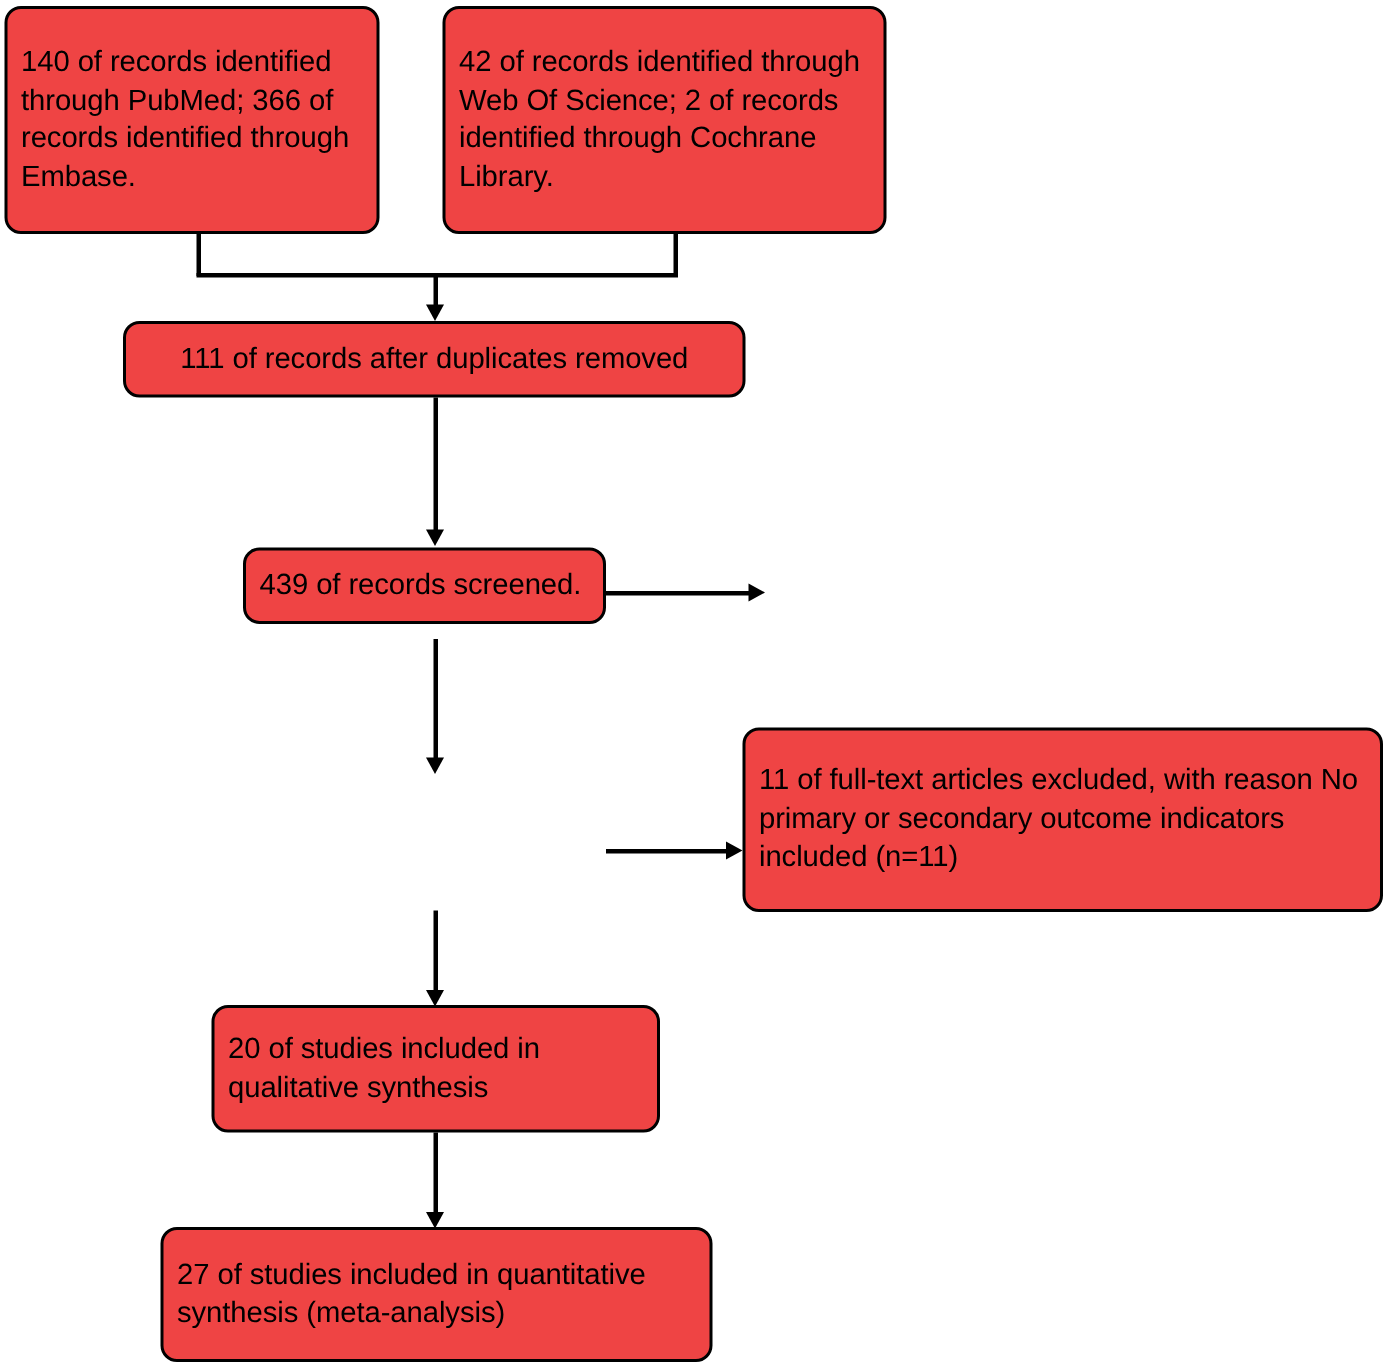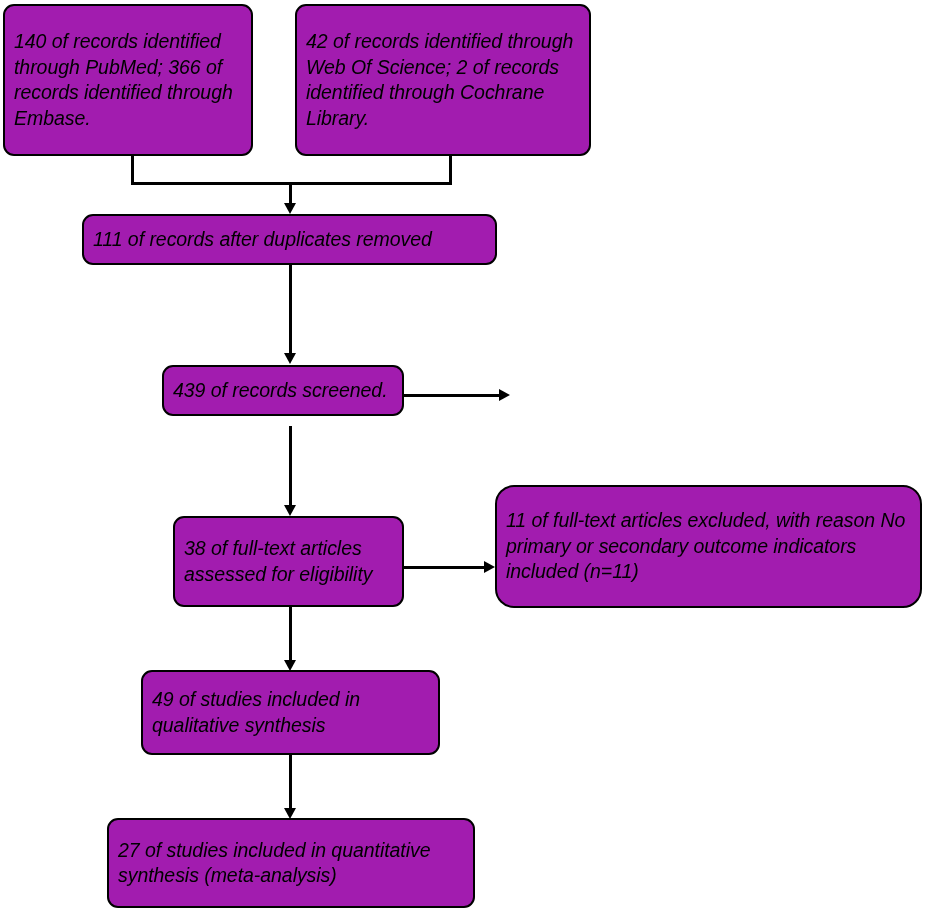--- a/index.html
+++ b/index.html
@@ -15,26 +15,25 @@
     width: 926px;
     height: 911px;
     background: #ffffff;
     overflow: hidden;
   }
   .flow-box {
     position: absolute;
     box-sizing: border-box;
     border: 2.5px solid #000000;
     border-radius: 11px;
-    background: #a21caf;
+    background: #ef4444;
     display: flex;
     flex-direction: column;
     justify-content: center;
     z-index: 3;
-    font-style: italic;
   }
   .flow-box .box-text {
     display: block;
     font-size: 19.5px;
     line-height: 25.5px;
     color: #000000;
     padding: 0 9px;
     white-space: pre-line;
     letter-spacing: -0.05px;
   }
@@ -98,38 +97,35 @@
   <div class="arrow-down" style="left:284px; top:808px;"></div>
 
   <div class="flow-box" style="left:3px; top:4px; width:250px; height:152px;">
     <span class="box-text">140 of records identified through PubMed; 366 of records identified through Embase.</span>
   </div>
 
   <div class="flow-box" style="left:295px; top:4px; width:296px; height:152px;">
     <span class="box-text">42 of records identified through Web Of Science; 2 of records identified through Cochrane Library.</span>
   </div>
 
-  <div class="flow-box" style="left:82px; top:214px; width:415px; height:51px;">
+  <div class="flow-box" style="left:82px; top:214px; width:415px; height:51px;align-items:center;">
     <span class="box-text">111 of records after duplicates removed</span>
   </div>
 
   <div class="flow-box" style="left:162px; top:365px; width:242px; height:51px;">
     <span class="box-text">439 of records screened.</span>
   </div>
 
 
-  <div class="flow-box" style="left:173px; top:516px; width:231px; height:91px;">
-    <span class="box-text">38 of full-text articles assessed for eligibility</span>
-  </div>
 
-  <div class="flow-box" style="left:495px; top:485px; width:427px; height:123px;border-radius:19px;">
+  <div class="flow-box" style="left:495px; top:485px; width:427px; height:123px;">
     <span class="box-text">11 of full-text articles excluded, with reason No primary or secondary outcome indicators included (n=11)</span>
   </div>
 
   <div class="flow-box" style="left:141px; top:670px; width:299px; height:85px;">
-    <span class="box-text">49 of studies included in qualitative synthesis</span>
+    <span class="box-text">20 of studies included in qualitative synthesis</span>
   </div>
 
   <div class="flow-box" style="left:107px; top:818px; width:368px; height:90px;justify-content:center;">
     <span class="box-text">27 of studies included in quantitative synthesis (meta-analysis)</span>
   </div>
 
 </div>
 
 </body></html>

